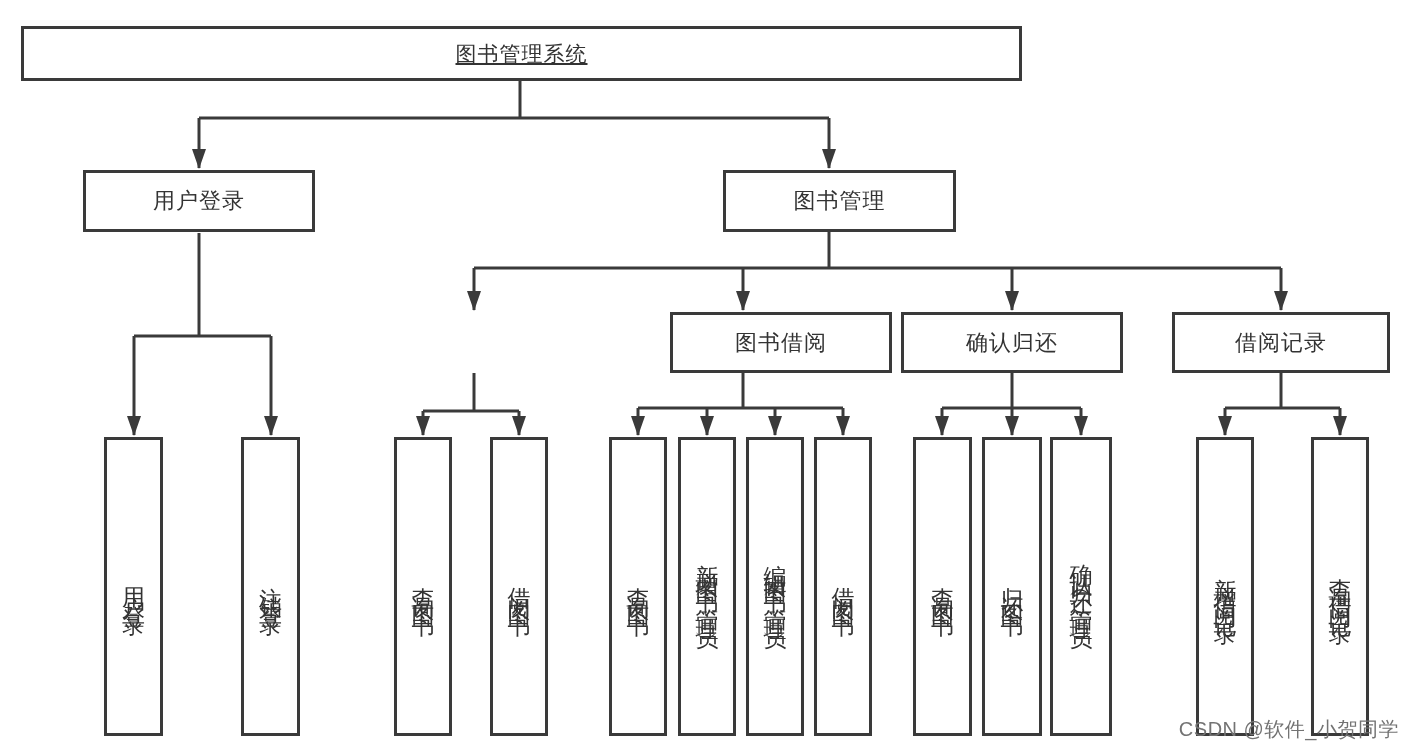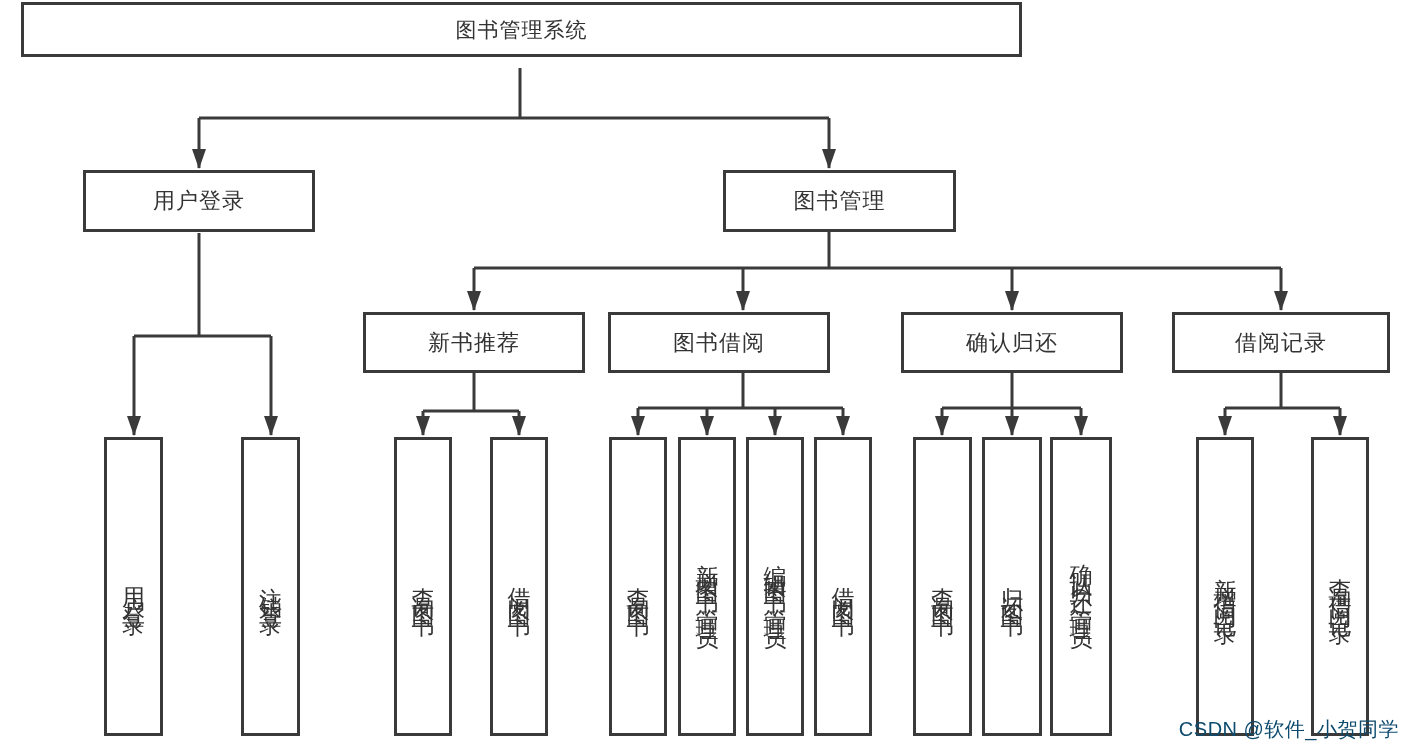--- a/index.html
+++ b/index.html
@@ -54,21 +54,21 @@
     font-size: 23px;
     letter-spacing: 9px;
     line-height: 1;
     white-space: nowrap;
   }
   .watermark {
     position: absolute;
     right: 6px;
     bottom: 4px;
     font-size: 20px;
-    color: #0c4a6e;
+    color: #737373;
     z-index: 10;
     letter-spacing: 0.5px;
   }
 </style>
 </head>
 <body>
 
 <div class="stage">
 
   <svg class="connectors" viewBox="0 0 1405 747" xmlns="http://www.w3.org/2000/svg">
@@ -114,27 +114,26 @@
       <path d="M1012 408 V435" marker-end="url(#arrow)"></path>
       <path d="M1081 408 V435" marker-end="url(#arrow)"></path>
 
       <path d="M1281 373 V408"></path>
       <path d="M1225 408 H1340"></path>
       <path d="M1225 408 V435" marker-end="url(#arrow)"></path>
       <path d="M1340 408 V435" marker-end="url(#arrow)"></path>
     </g>
   </svg>
 
-  <div class="node root" style="left:21px; top:2px; width:1001px; height:55px;">图书管理系统</div>
+  <div class="node root" style="left:21px; top:26px; width:1001px; height:55px;text-decoration:underline;">图书管理系统</div>
 
   <div class="node" style="left:83px; top:170px; width:232px; height:62px;">用户登录</div>
   <div class="node" style="left:712px; top:170px; width:233px; height:62px;margin-left:11px;">图书管理</div>
 
-  <div class="node" style="left:363px; top:312px; width:222px; height:61px;">新书推荐</div>
-  <div class="node" style="left:608px; top:312px; width:222px; height:61px;font-family:Liberation Serif, serif;">图书借阅</div>
+  <div class="node" style="left:670px; top:312px; width:222px; height:61px;font-family:Liberation Serif, serif;">图书借阅</div>
   <div class="node" style="left:901px; top:312px; width:222px; height:61px;">确认归还</div>
   <div class="node" style="left:1172px; top:312px; width:218px; height:61px;">借阅记录</div>
 
   <div class="leaf" style="left:104px; width:59px;">
     <span>用户登录</span>
   </div>
   <div class="leaf" style="left:241px; width:59px;">
     <span>注销登录</span>
   </div>
 

